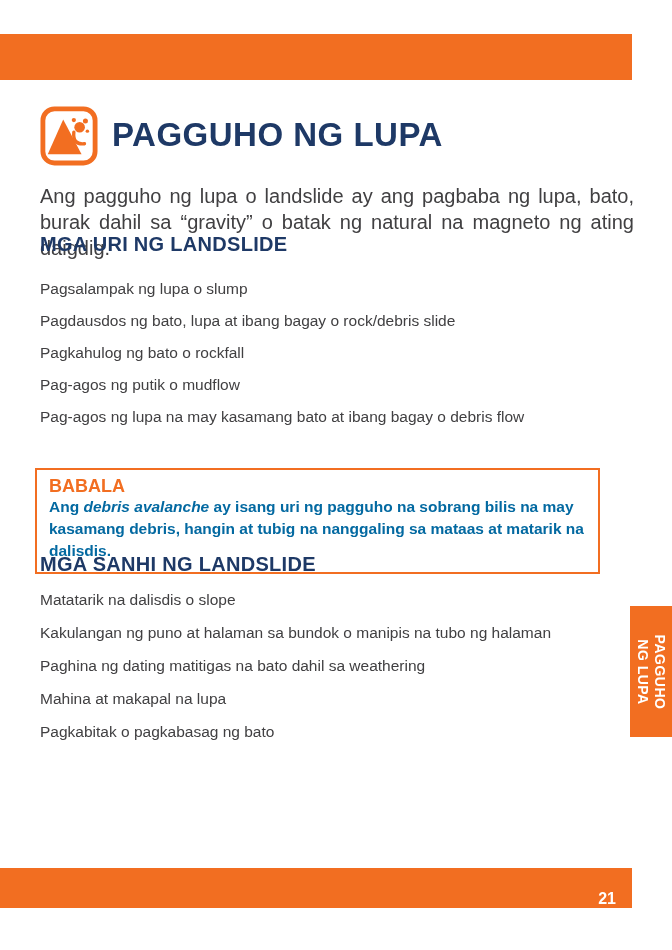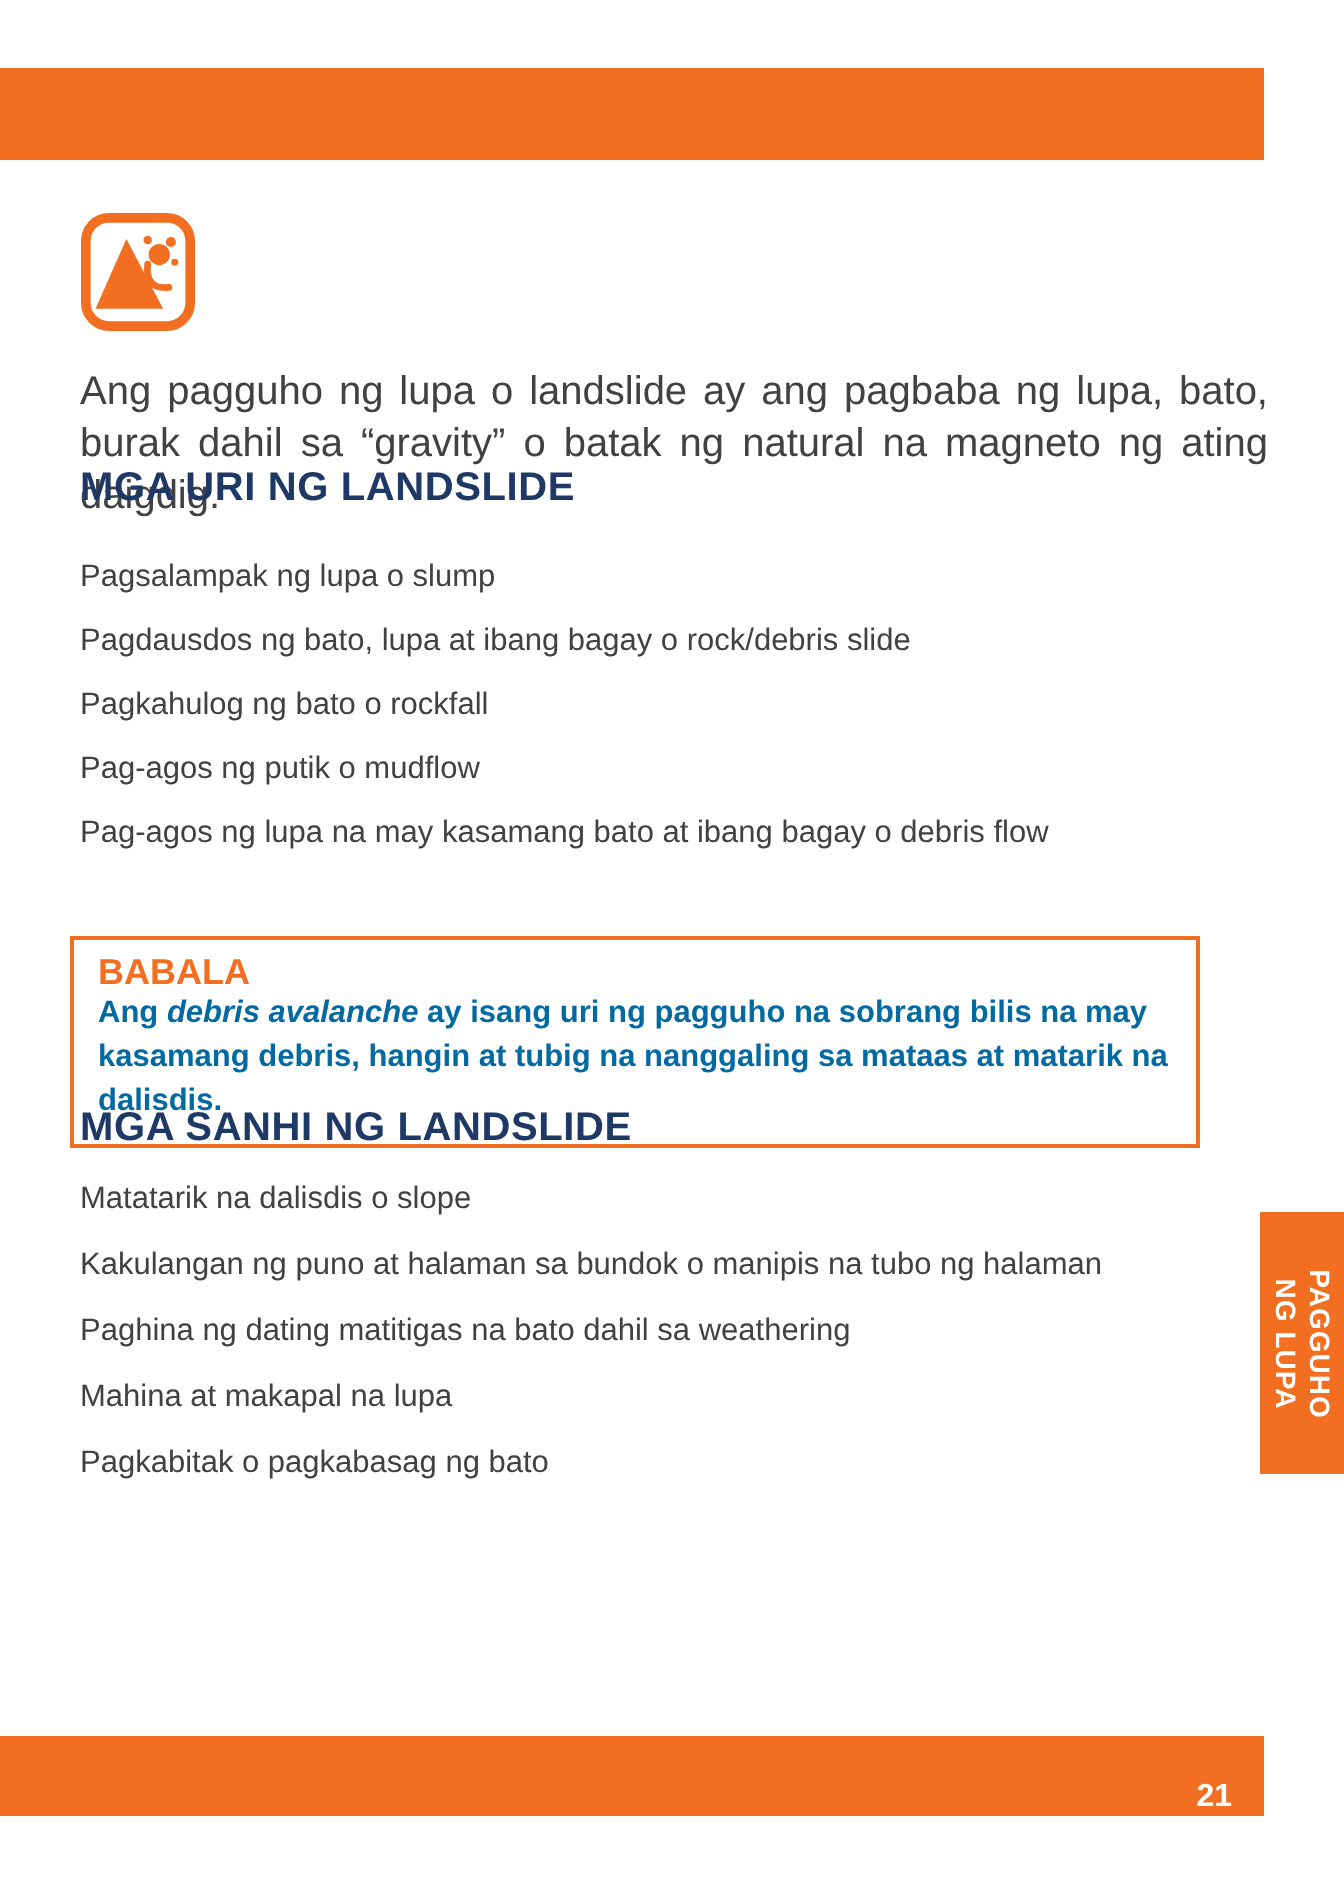--- a/index.html
+++ b/index.html
@@ -122,20 +122,21 @@
       <svg viewBox="0 0 60 64" width="58" height="64" aria-hidden="true">
         <rect x="3" y="5" width="54" height="56" rx="12" ry="12" fill="#ffffff" stroke="#F26E21" stroke-width="5"></rect>
         <polygon points="24,16 43,52 8,52" fill="#F26E21"></polygon>
         <circle cx="41" cy="24" r="5.5" fill="#F26E21"></circle>
         <circle cx="35" cy="16.5" r="2.2" fill="#F26E21"></circle>
         <circle cx="47" cy="17.5" r="2.6" fill="#F26E21"></circle>
         <circle cx="49" cy="28" r="1.8" fill="#F26E21"></circle>
         <path d="M35,29 C34,38 38,42 46,41" fill="none" stroke="#F26E21" stroke-width="3.5" stroke-linecap="round"></path>
       </svg>
     </span>
+    <h1 class="page-title">PAGGUHO NG LUPA</h1>
   </div>
 
   <p class="intro">Ang pagguho ng lupa o landslide ay ang pagbaba ng lupa, bato, burak dahil sa “gravity” o batak ng natural na magneto ng ating daigdig.</p>
 
   <h2 class="section-heading heading-uri">MGA URI NG LANDSLIDE</h2>
   <div class="plain-list list-uri">
     <div class="list-item">Pagsalampak ng lupa o slump</div>
     <div class="list-item">Pagdausdos ng bato, lupa at ibang bagay o rock/debris slide</div>
     <div class="list-item">Pagkahulog ng bato o rockfall</div>
     <div class="list-item">Pag-agos ng putik o mudflow</div>

